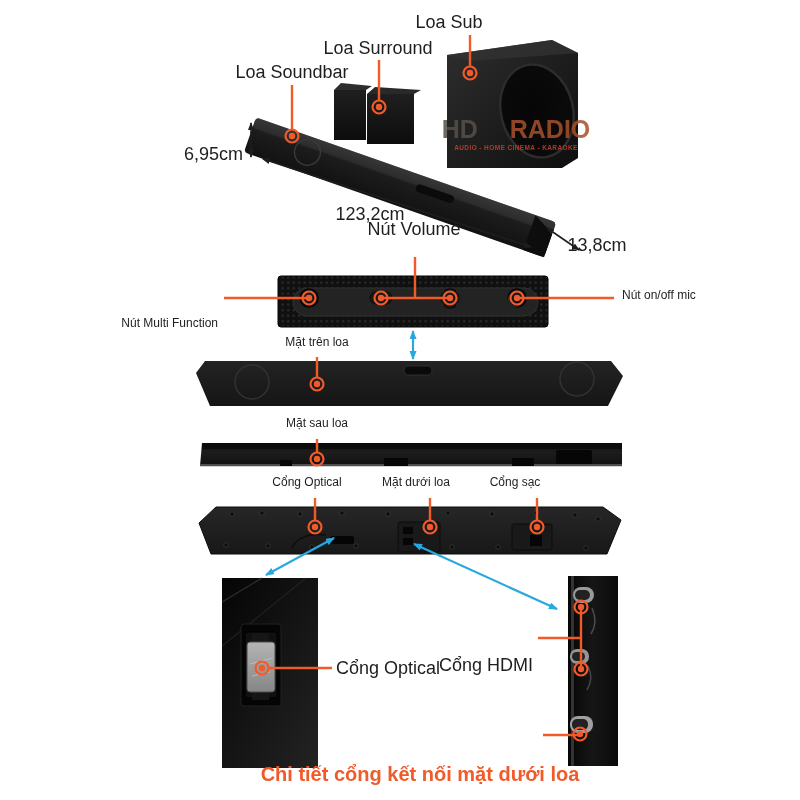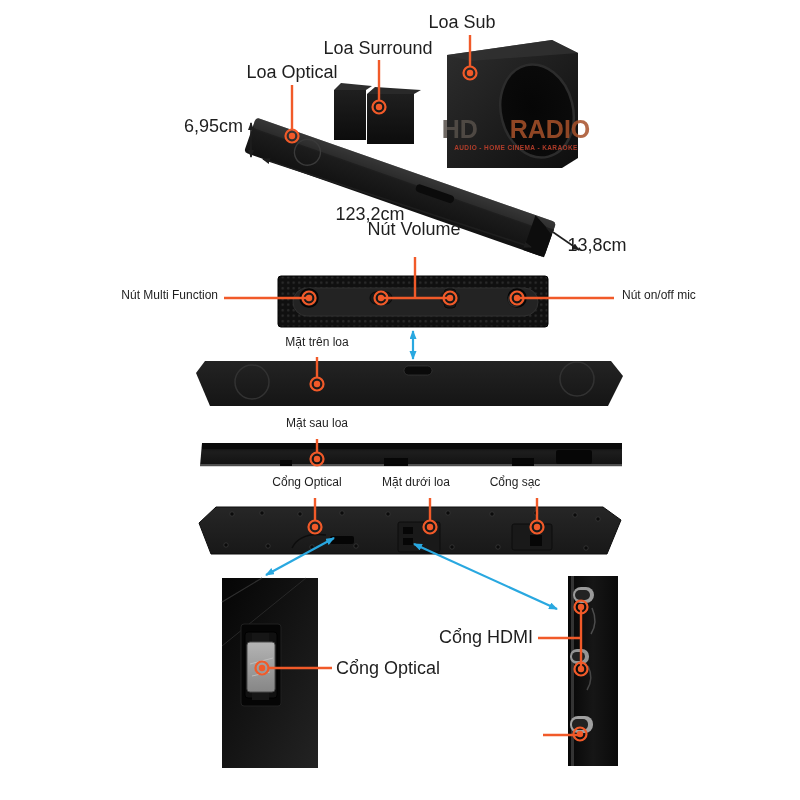--- a/index.html
+++ b/index.html
@@ -1,21 +1,21 @@
 <!DOCTYPE html>
 <html><head>
 <meta charset="utf-8">
 <style>
   html,body{margin:0;padding:0;background:#fff;}
   #stage{position:relative;width:800px;height:800px;background:#fff;overflow:hidden;
          font-family:"Liberation Sans",sans-serif;color:#1e1e1e;}
   svg.layer{position:absolute;left:0;top:0;pointer-events:none;}
   .lbl{position:absolute;white-space:nowrap;font-size:12px;line-height:1.1;color:#1e1e1e;z-index:40;}
   .c{transform:translateX(-50%);}
-  .r{transform:translateX(-100%);}
+  .r{transform:translateX(-100%);margin-top:28px;}
   .fs18{font-size:18px;}
   .caption{font-size:20px;font-weight:bold;color:#F15A29;}
   #watermark{position:absolute;left:438px;top:117px;width:156px;text-align:center;z-index:20;
              line-height:1;user-select:none;}
   #watermark .wm-main{font-weight:800;font-size:25px;letter-spacing:0px;opacity:.85;}
   #watermark .wm-hd{color:#57504a;}
   #watermark .wm-radio{color:#a8512a;margin-left:32px;}
   #watermark .wm-tag{font-size:6.5px;font-weight:bold;color:#bf402c;color:#bf402c;
                      letter-spacing:.4px;margin-top:3px;opacity:.9;}
 </style>
@@ -249,29 +249,30 @@
       <line x1="547" y1="228" x2="579" y2="250" marker-start="url(#ahBlack)" marker-end="url(#ahBlack)"></line>
     </g>
 
     <g stroke="#29A8E0" stroke-width="2.2">
       <line x1="413" y1="331" x2="413" y2="359" marker-start="url(#ahBlue)" marker-end="url(#ahBlue)"></line>
       <line x1="334" y1="538" x2="266" y2="575" marker-start="url(#ahBlue)" marker-end="url(#ahBlue)"></line>
       <line x1="414" y1="544" x2="557" y2="609" marker-start="url(#ahBlue)" marker-end="url(#ahBlue)"></line>
     </g>
   </svg>
 
-  <div class="lbl c fs18" style="left:462px;top:13px">Loa Sub</div>
+  <div class="lbl c fs18" style="left:449px;top:13px">Loa Sub</div>
   <div class="lbl c fs18" style="left:378px;top:39px">Loa Surround</div>
-  <div class="lbl c fs18" style="left:292px;top:63px">Loa Optical</div>
+  <div class="lbl c fs18" style="left:292px;top:63px">Loa Soundbar</div>
   <div class="lbl r fs18" style="left:243px;top:117px">6,95cm</div>
   <div class="lbl c fs18" style="left:370px;top:205px">123,2cm</div>
   <div class="lbl c fs18" style="left:597px;top:236px">13,8cm</div>
   <div class="lbl c fs18" style="left:414px;top:220px">Nút Volume</div>
   <div class="lbl r" style="left:218px;top:289px">Nút Multi Function</div>
   <div class="lbl" style="left:622px;top:289px">Nút on/off mic</div>
   <div class="lbl c" style="left:317px;top:336px">Mặt trên loa</div>
   <div class="lbl c" style="left:317px;top:417px">Mặt sau loa</div>
   <div class="lbl c" style="left:307px;top:476px">Cổng Optical</div>
   <div class="lbl c" style="left:416px;top:476px">Mặt dưới loa</div>
   <div class="lbl c" style="left:515px;top:476px">Cổng sạc</div>
   <div class="lbl r fs18" style="left:533px;top:628px">Cổng HDMI</div>
   <div class="lbl fs18" style="left:336px;top:659px">Cổng Optical</div>
+  <div class="lbl c caption" style="left:420px;top:763px">Chi tiết cổng kết nối mặt dưới loa</div>
 </div>
 
 </body></html>

